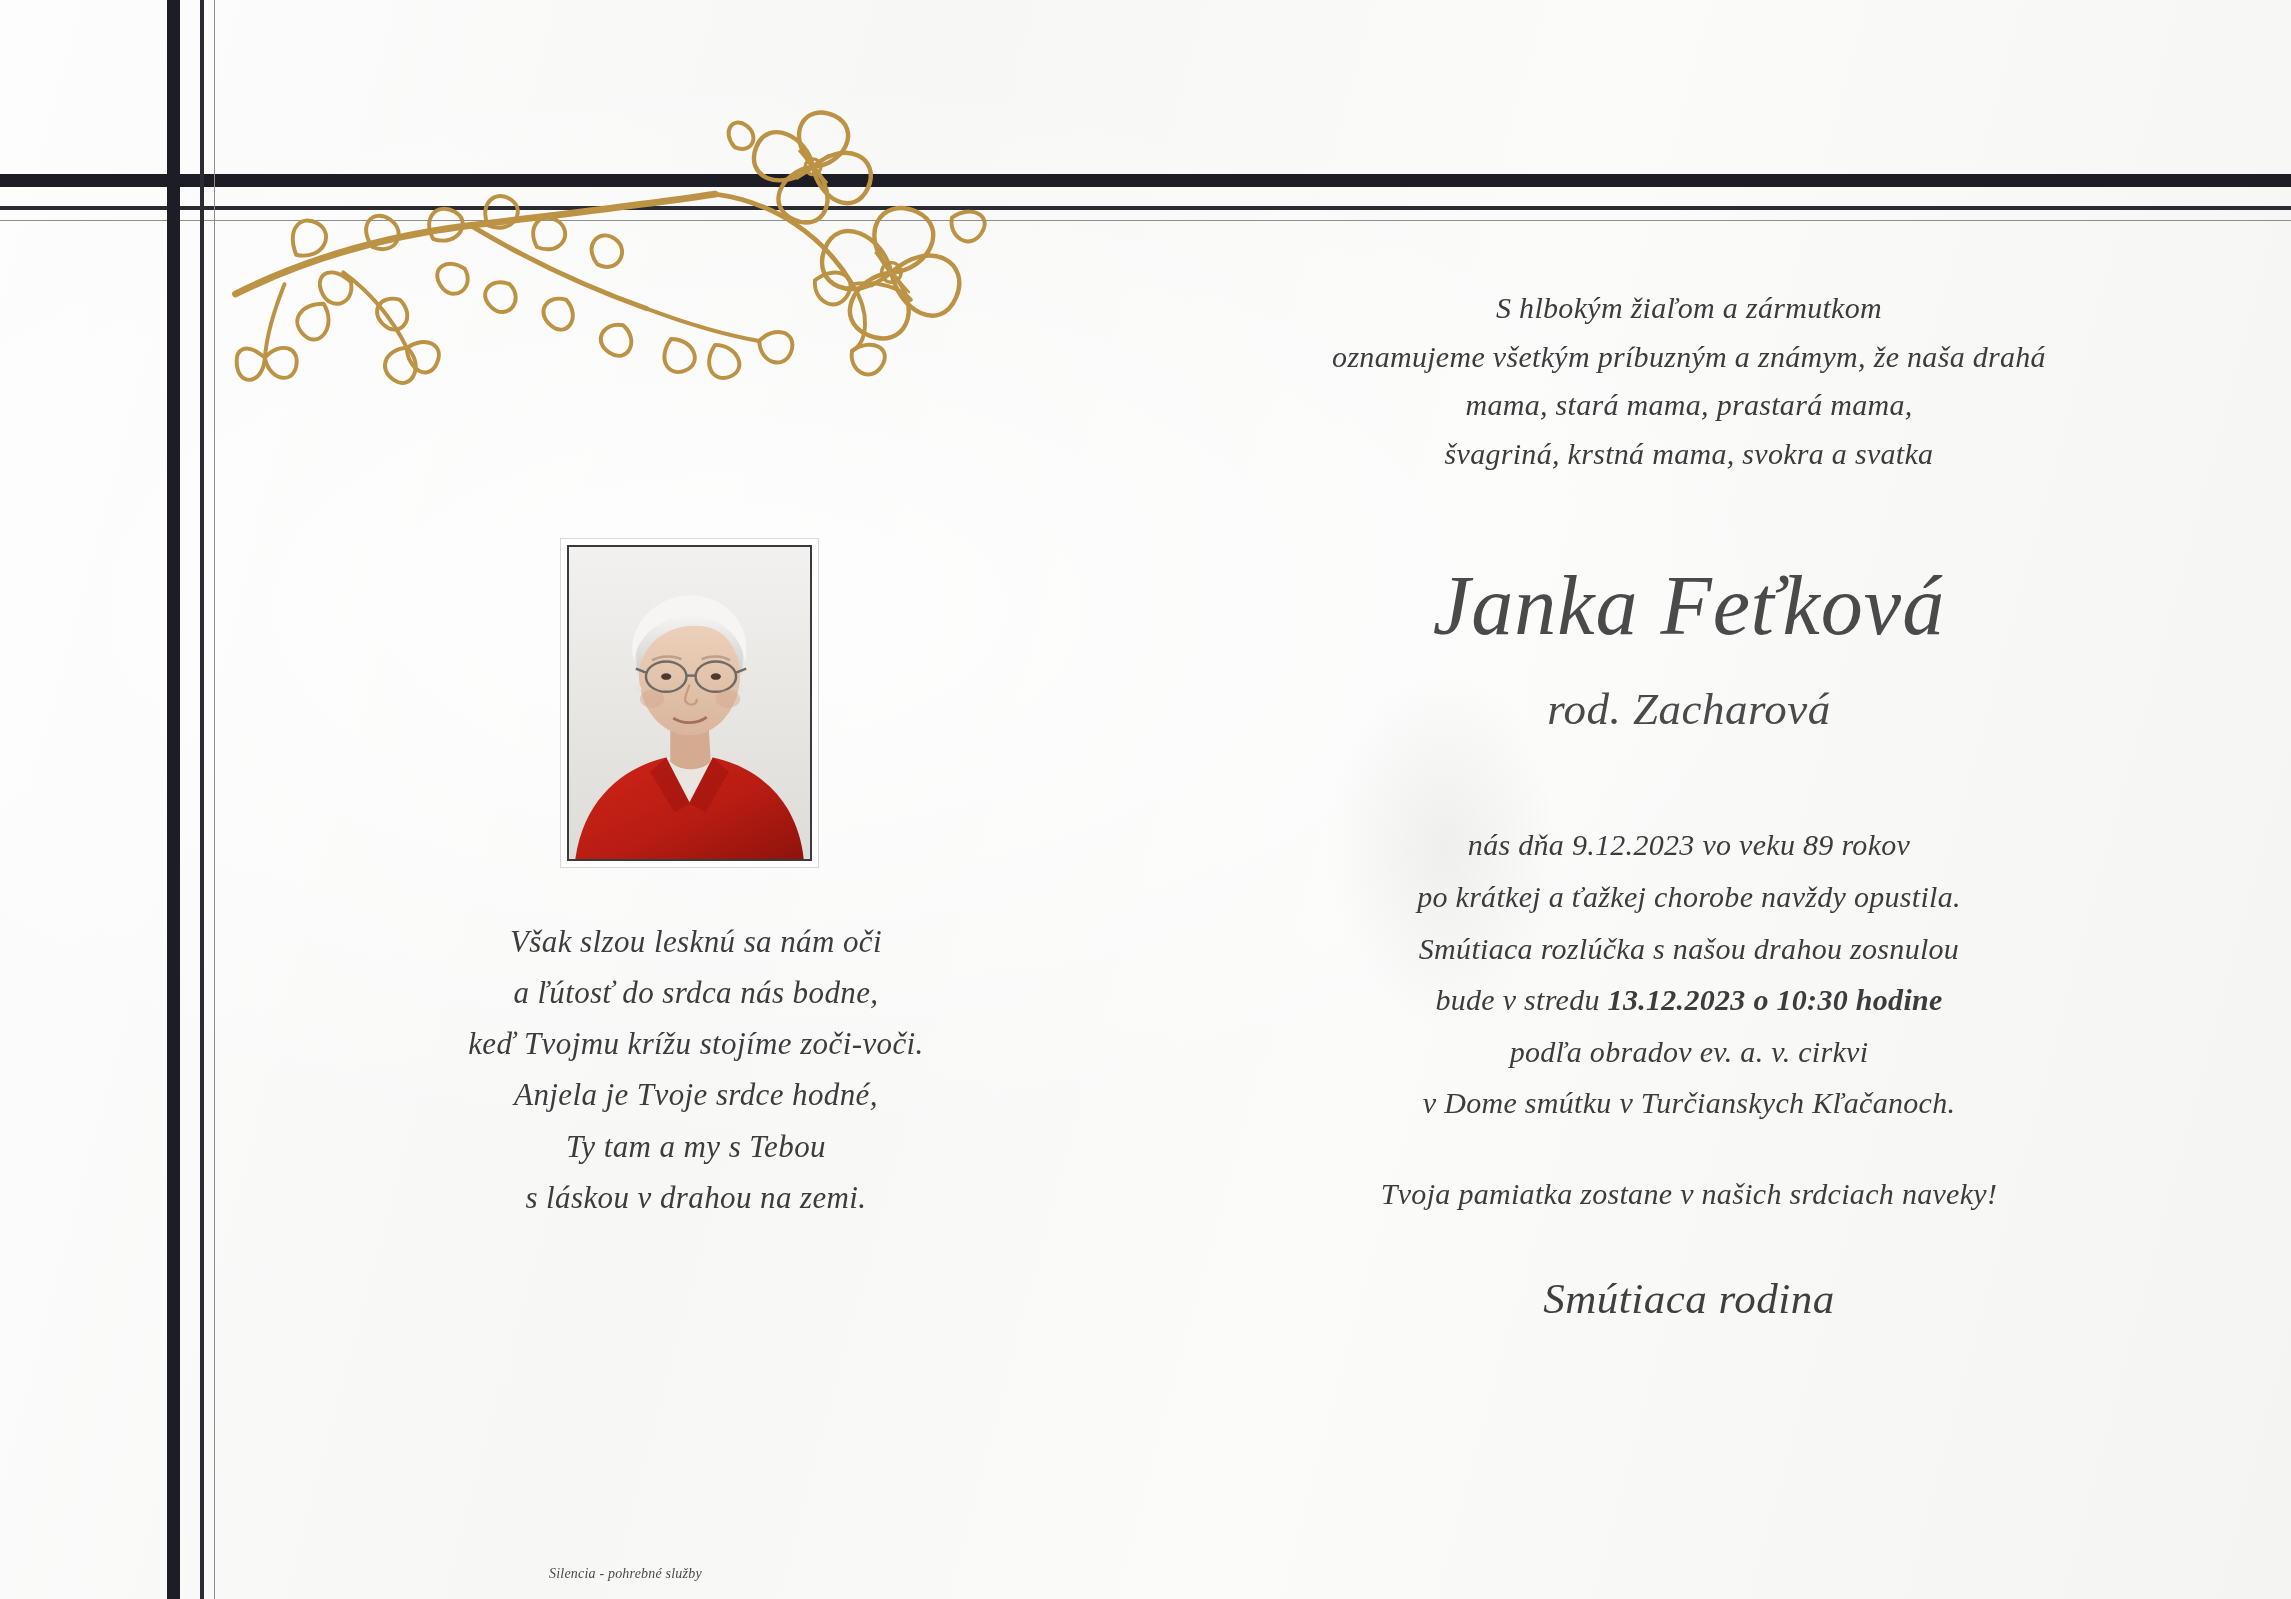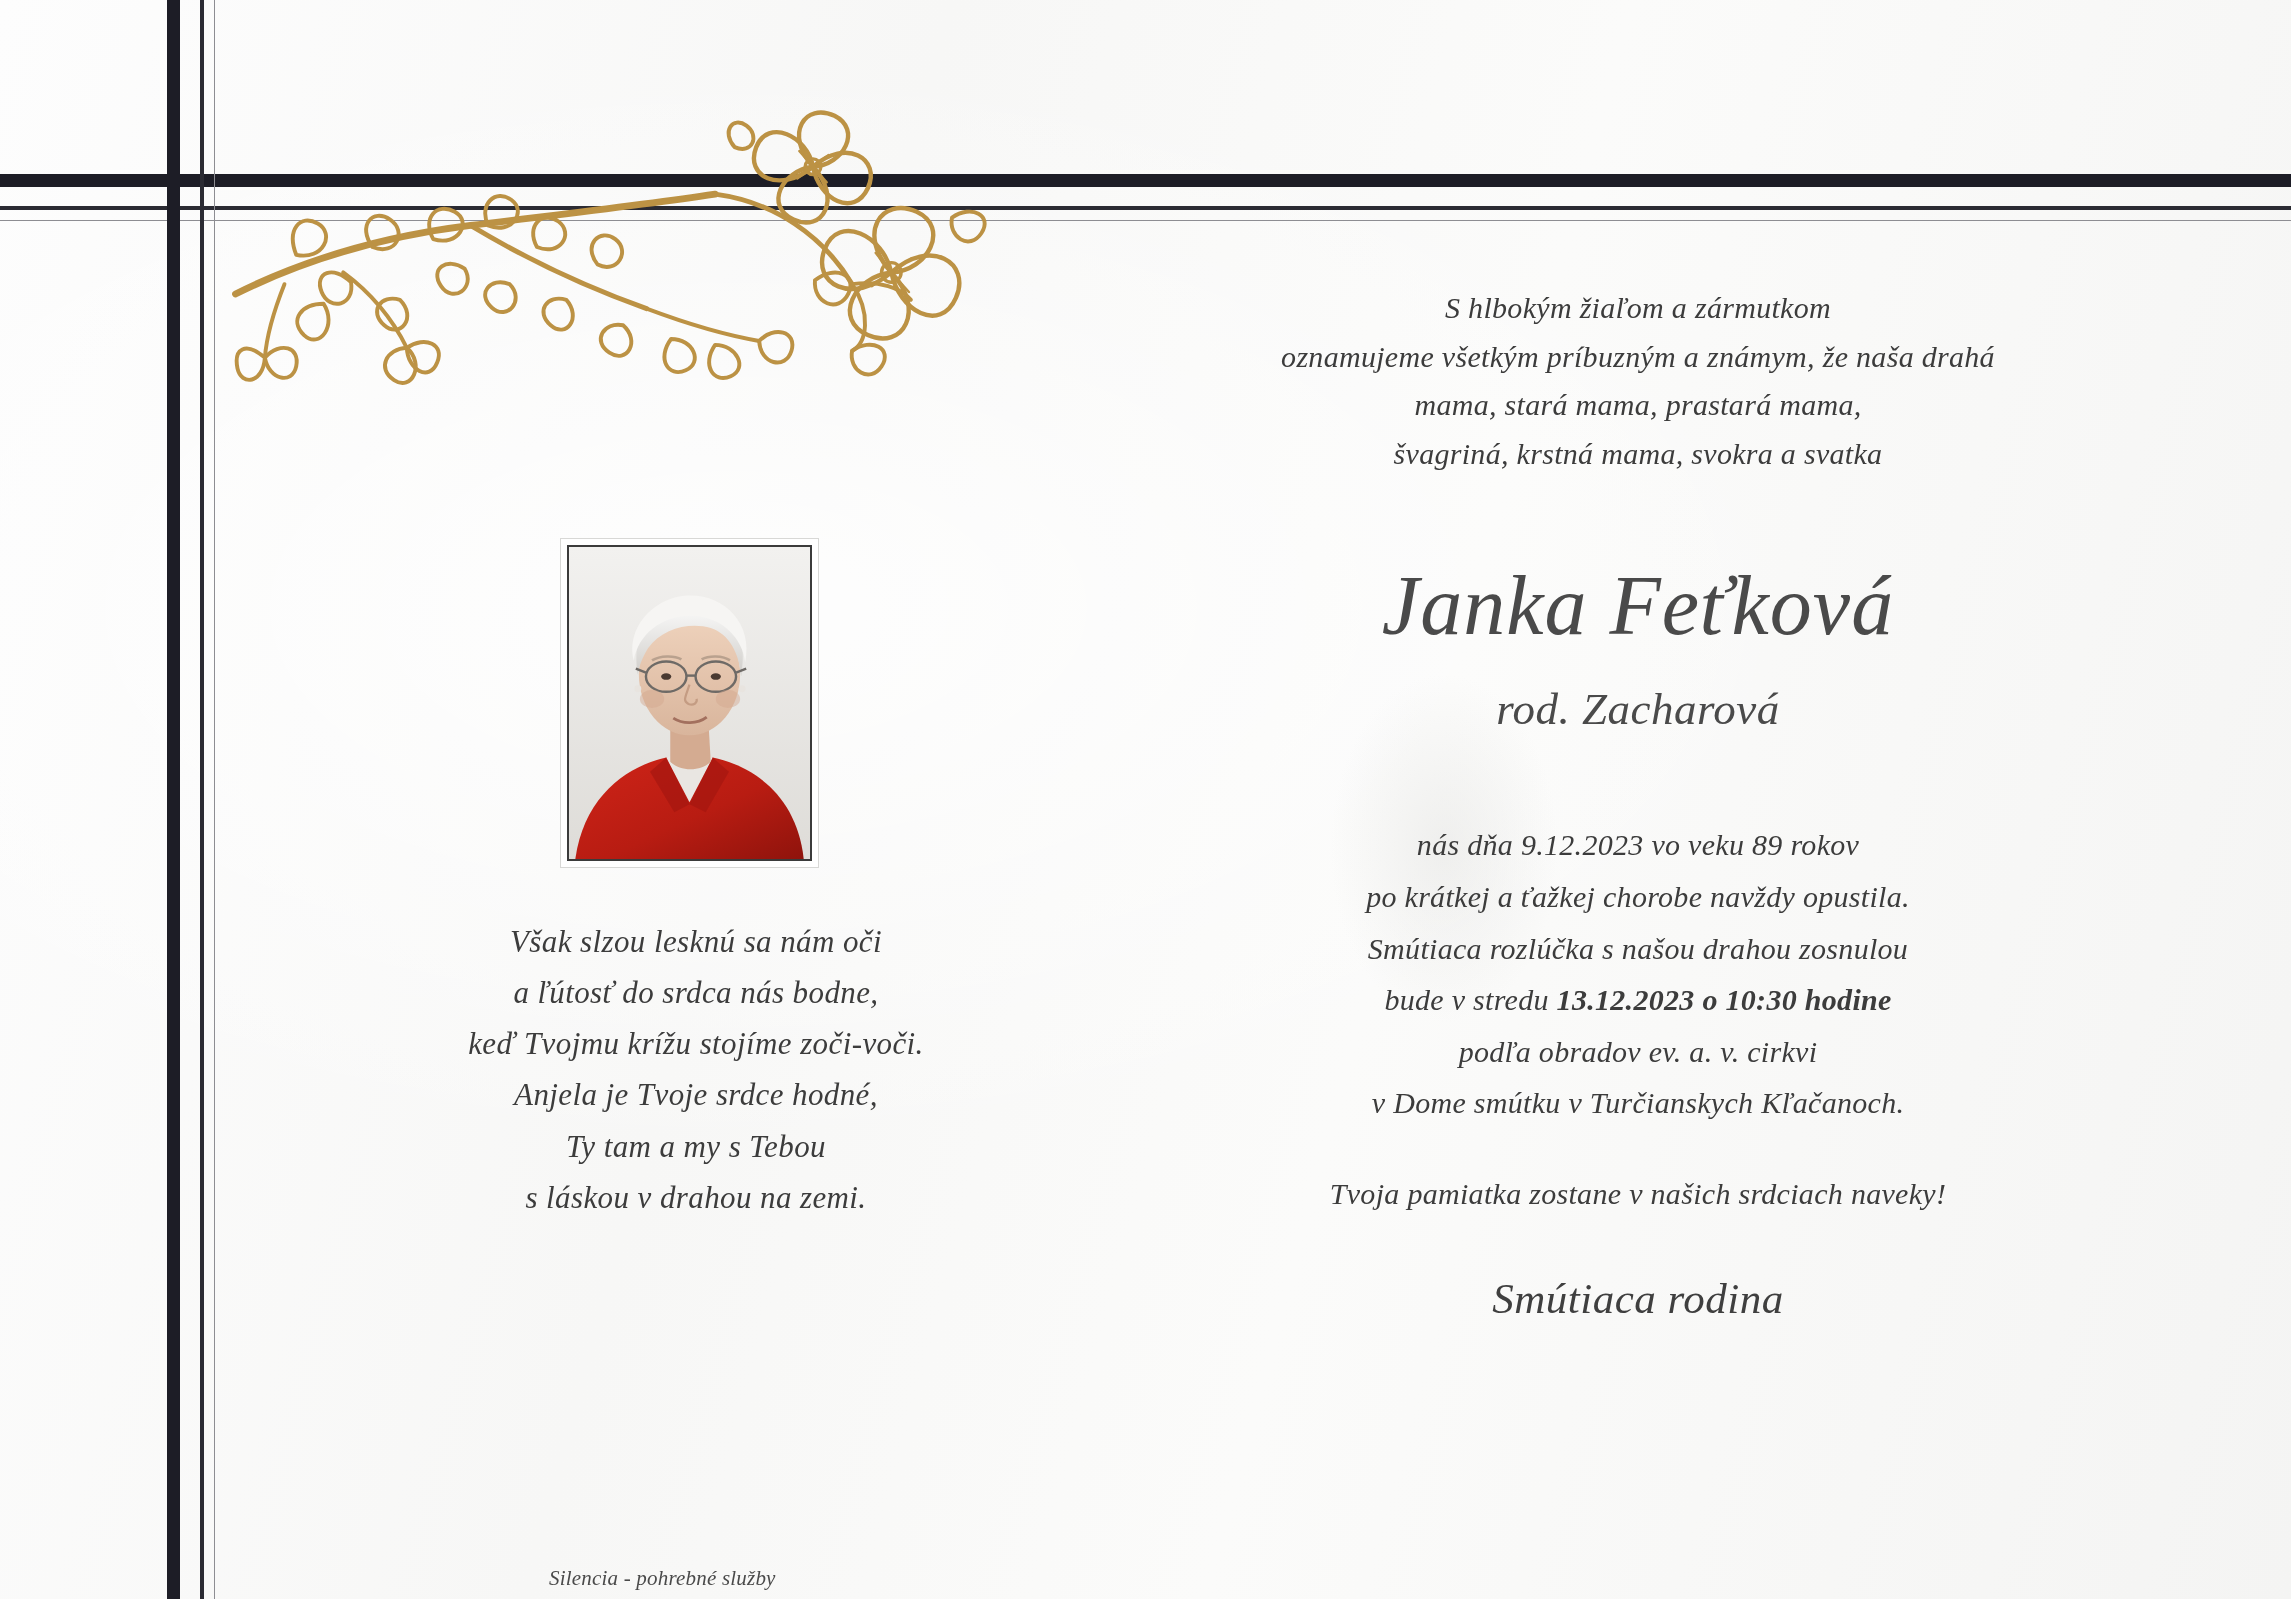--- a/index.html
+++ b/index.html
@@ -135,21 +135,21 @@
     font-style: italic;
     font-size: 31px;
     line-height: 1.65;
     color: #3c3c3c;
     letter-spacing: 0.4px;
   }
 
   
   .right-col {
     position: absolute;
-    left: 1197px;
+    left: 1248px;
     top: 284px;
     width: 882px;
     text-align: center;
   }
   .intro {
     font-style: italic;
     font-size: 30px;
     line-height: 1.62;
     color: #3c3c3c;
     letter-spacing: 0.3px;
@@ -195,21 +195,21 @@
     color: #3f3f3f;
     letter-spacing: 0.5px;
   }
 
   
   .footer {
     position: absolute;
     left: 549px;
     top: 1566px;
     font-style: italic;
-    font-size: 21px;
+    font-size: 14px;
     color: #4a4a4a;
     letter-spacing: 0.2px;
     text-align: center;
   }
 </style>
 </head>
 <body>
 
 <div class="card">
 

